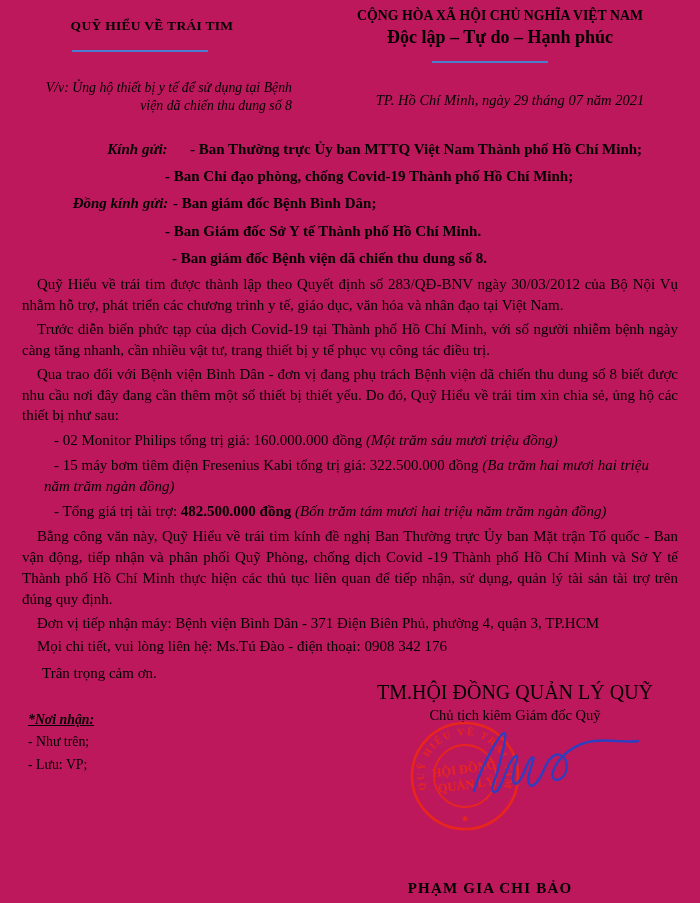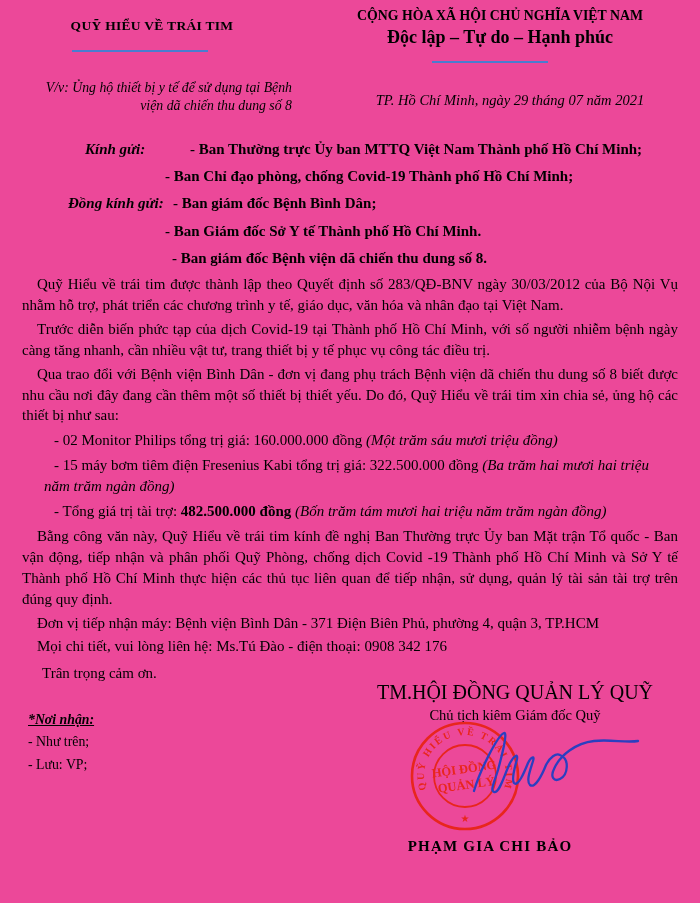--- a/index.html
+++ b/index.html
@@ -1,56 +1,56 @@
 <!DOCTYPE html>
 <html><head>
 <meta charset="utf-8">
 <style>
   html,body{margin:0;padding:0;background:#888;}
   .page{
-    position:relative;width:700px;height:903px;background:#ec4899;
+    position:relative;width:700px;height:903px;background:#be185d;
     font-family:"Liberation Serif","DejaVu Serif",serif;color:#000;
     margin:0 auto;overflow:hidden;
   }
   .abs{position:absolute;}
   
   .hdr-left{left:12px;top:18px;width:280px;text-align:center;}
   .org-name{font-weight:bold;font-size:13.5px;letter-spacing:.3px;}
   .rule{height:2px;background:var(--accent);}
   .rule-left{left:72px;top:50px;width:136px;}
   .rule-right{left:432px;top:61px;width:116px;}
   .doc-number{left:12px;top:57px;width:280px;text-align:center;font-weight:bold;font-size:14px;color:#181210;}
   .subject{left:12px;top:79px;width:280px;text-align:right;font-style:italic;font-size:13.8px;line-height:18px;}
   .hdr-right{left:320px;top:8px;width:360px;text-align:center;}
   .nat1{font-weight:bold;font-size:13.8px;}
   .nat2{font-weight:bold;font-size:18px;margin-top:3px;}
   .date-line{left:330px;top:92px;width:360px;text-align:center;font-style:italic;font-size:14.5px;}
   
   .recipients{left:60px;top:136px;width:615px;font-size:15px;}
-  .rec-row{display:flex;line-height:27.2px;}
+  .rec-row{display:flex;line-height:27.2px;text-align:center;}
   .rec-label{width:105px;font-weight:bold;font-style:italic;flex:0 0 105px;}
   .rec-item{font-weight:bold;}
   .pl25{padding-left:25px;}
   .pl8{padding-left:8px;}
   .ml7{margin-left:7px;}
   
   .body-text{left:22px;top:274px;width:656px;font-size:15px;text-align:justify;line-height:20.9px;}
   .body-text p{margin:0 0 3px 0;text-indent:15px;}
   .don-list{margin:4px 0 2px 0;}
   .don-item{padding-left:22px;text-indent:10px;line-height:20.9px;margin-bottom:4px;text-align:left;}
   .note{font-style:italic;}
   .amount-bold{font-weight:bold;}
   .plain-line{margin:2px 0 0 0;text-indent:15px;line-height:21px;text-align:left;}
   .thanks{margin-top:6px;text-indent:20px;text-align:left;}
   
   .sig-block{left:350px;top:681px;width:330px;text-align:center;}
   .sig-authority{font-weight:normal;font-size:20px;}
   .sig-title{font-size:14.5px;margin-top:3px;}
   .stamp-svg{left:380px;top:715px;width:280px;height:145px;}
-  .sig-name{left:350px;top:838px;width:330px;text-align:center;font-weight:bold;font-size:15px;letter-spacing:1.2px;position:absolute;margin-left:-25px;}
+  .sig-name{left:350px;top:880px;width:330px;text-align:center;font-weight:bold;font-size:15px;letter-spacing:1.2px;position:absolute;margin-left:-25px;}
   
   .noi-nhan{left:28px;top:712px;width:200px;font-size:13.8px;}
   .nn-label{font-style:italic;text-decoration:underline;font-weight:bold;}
   .nn-item{line-height:22.5px;}
   .nn-items{margin-top:3px;}
 </style>
 </head>
 <body>
 
 <div class="page" style="--accent:#4a7cd0;">

